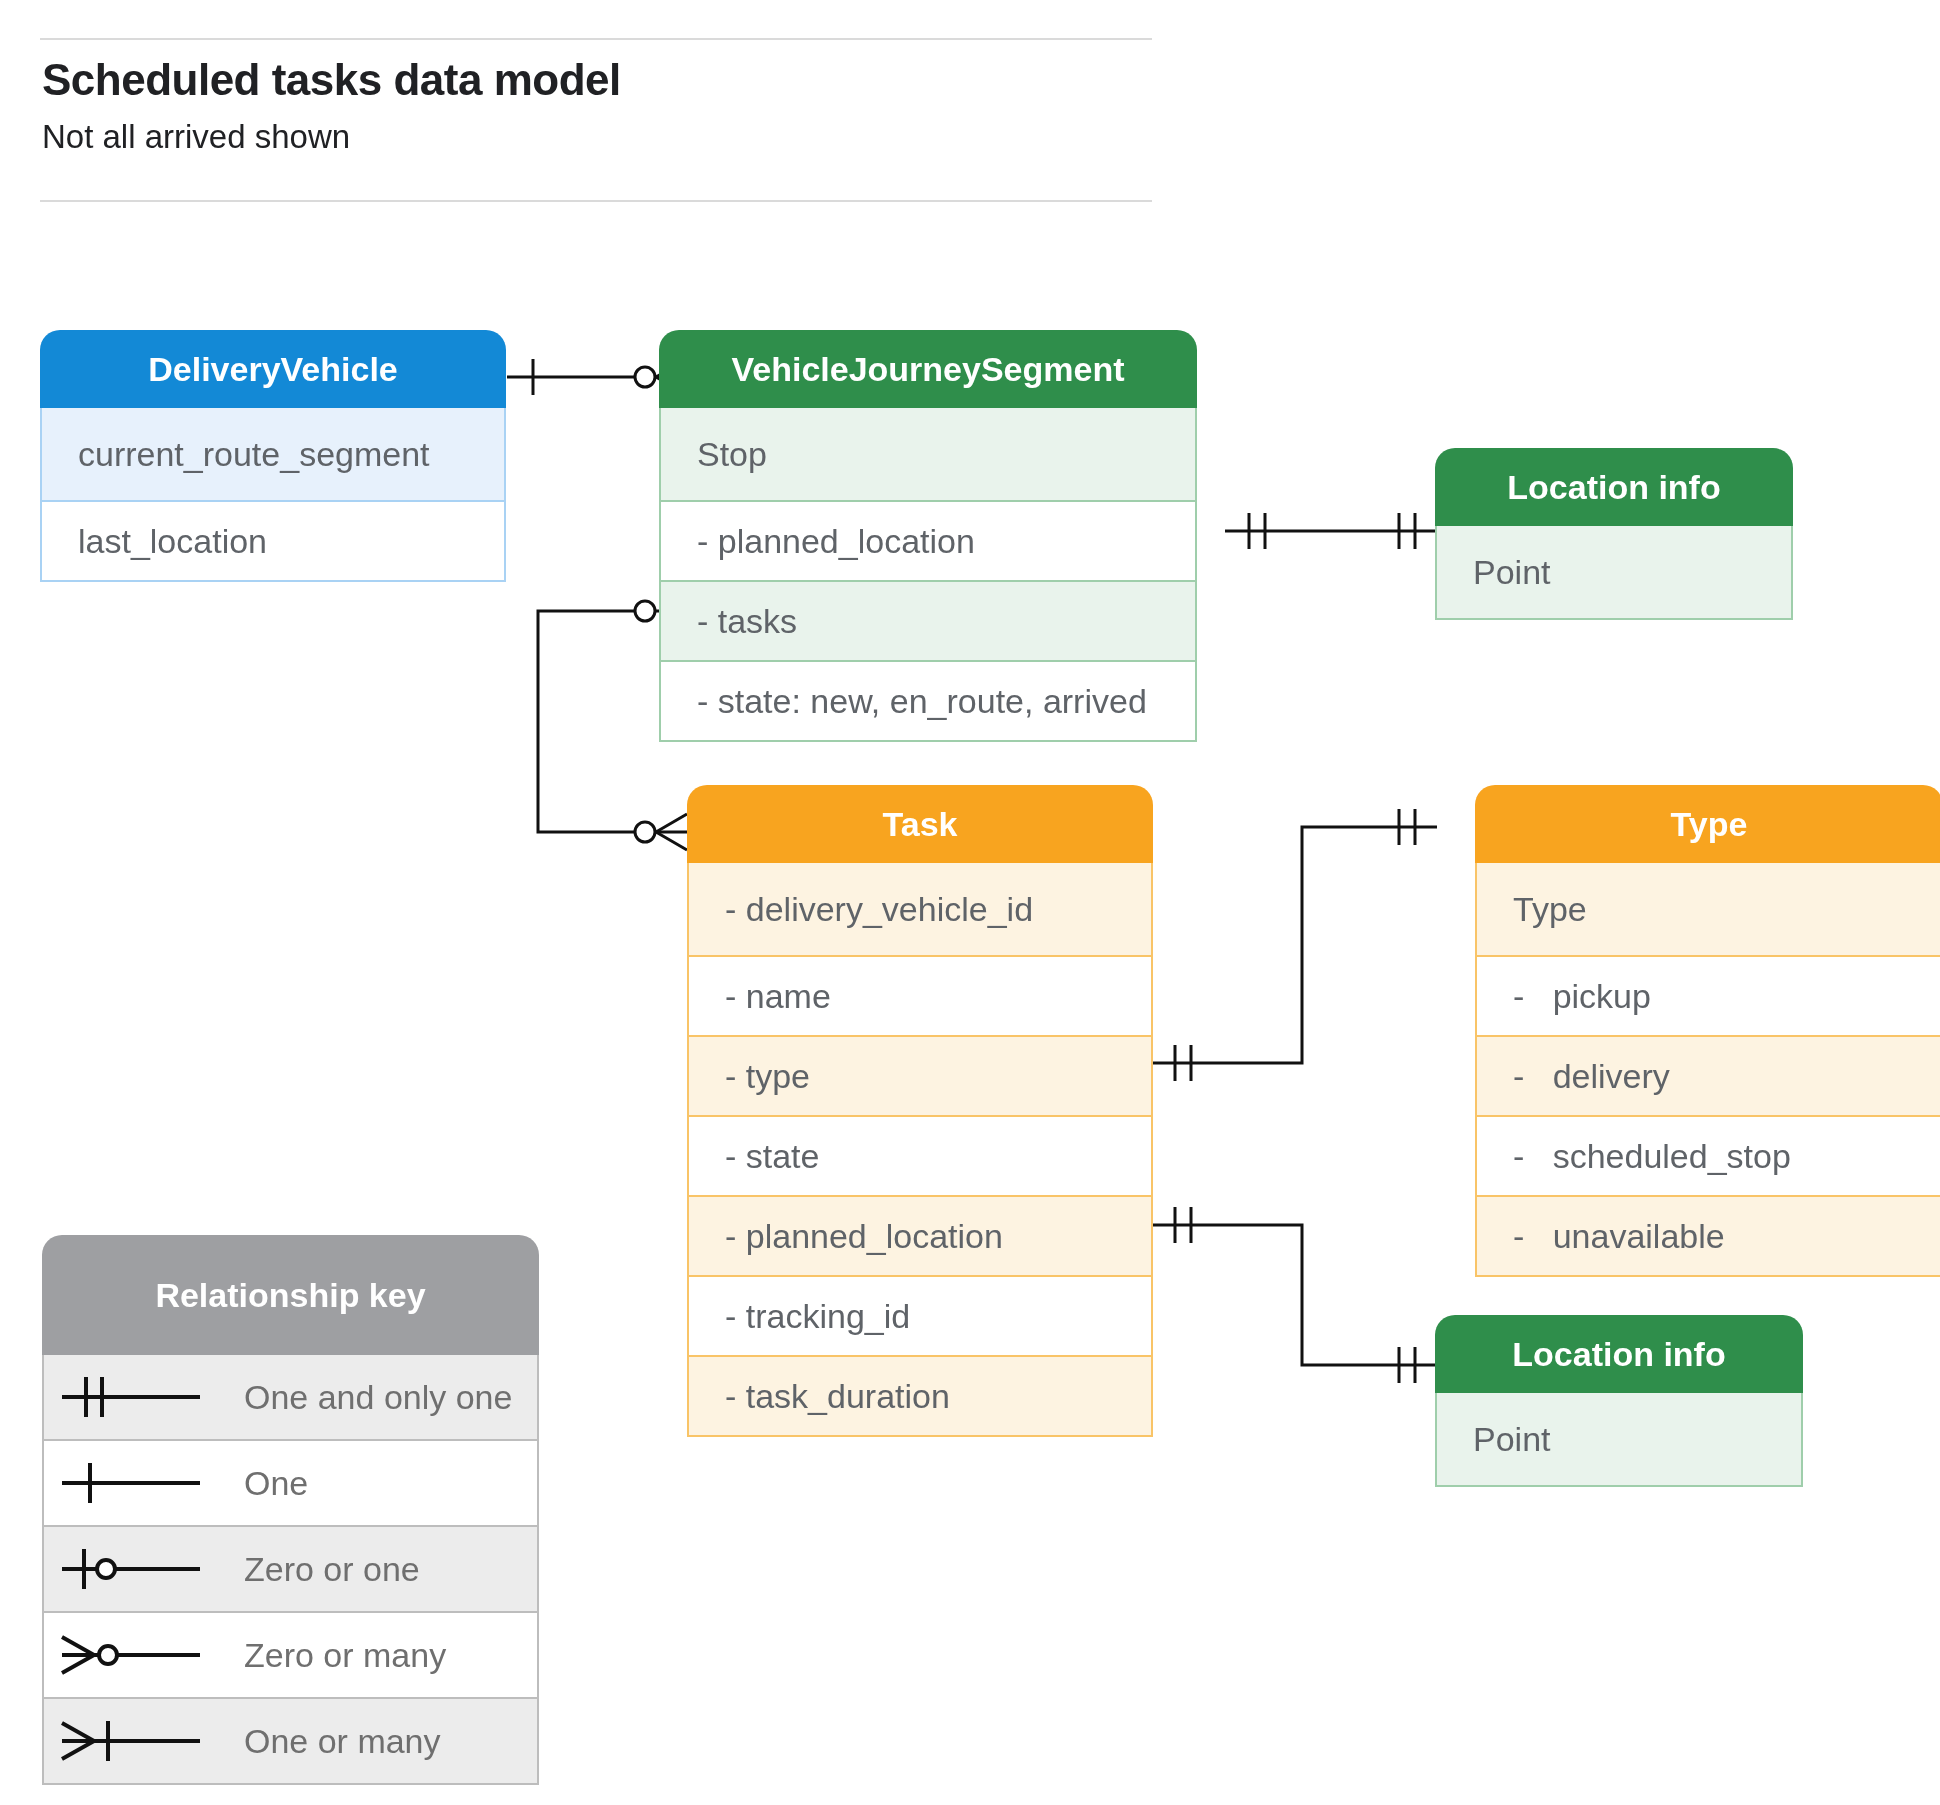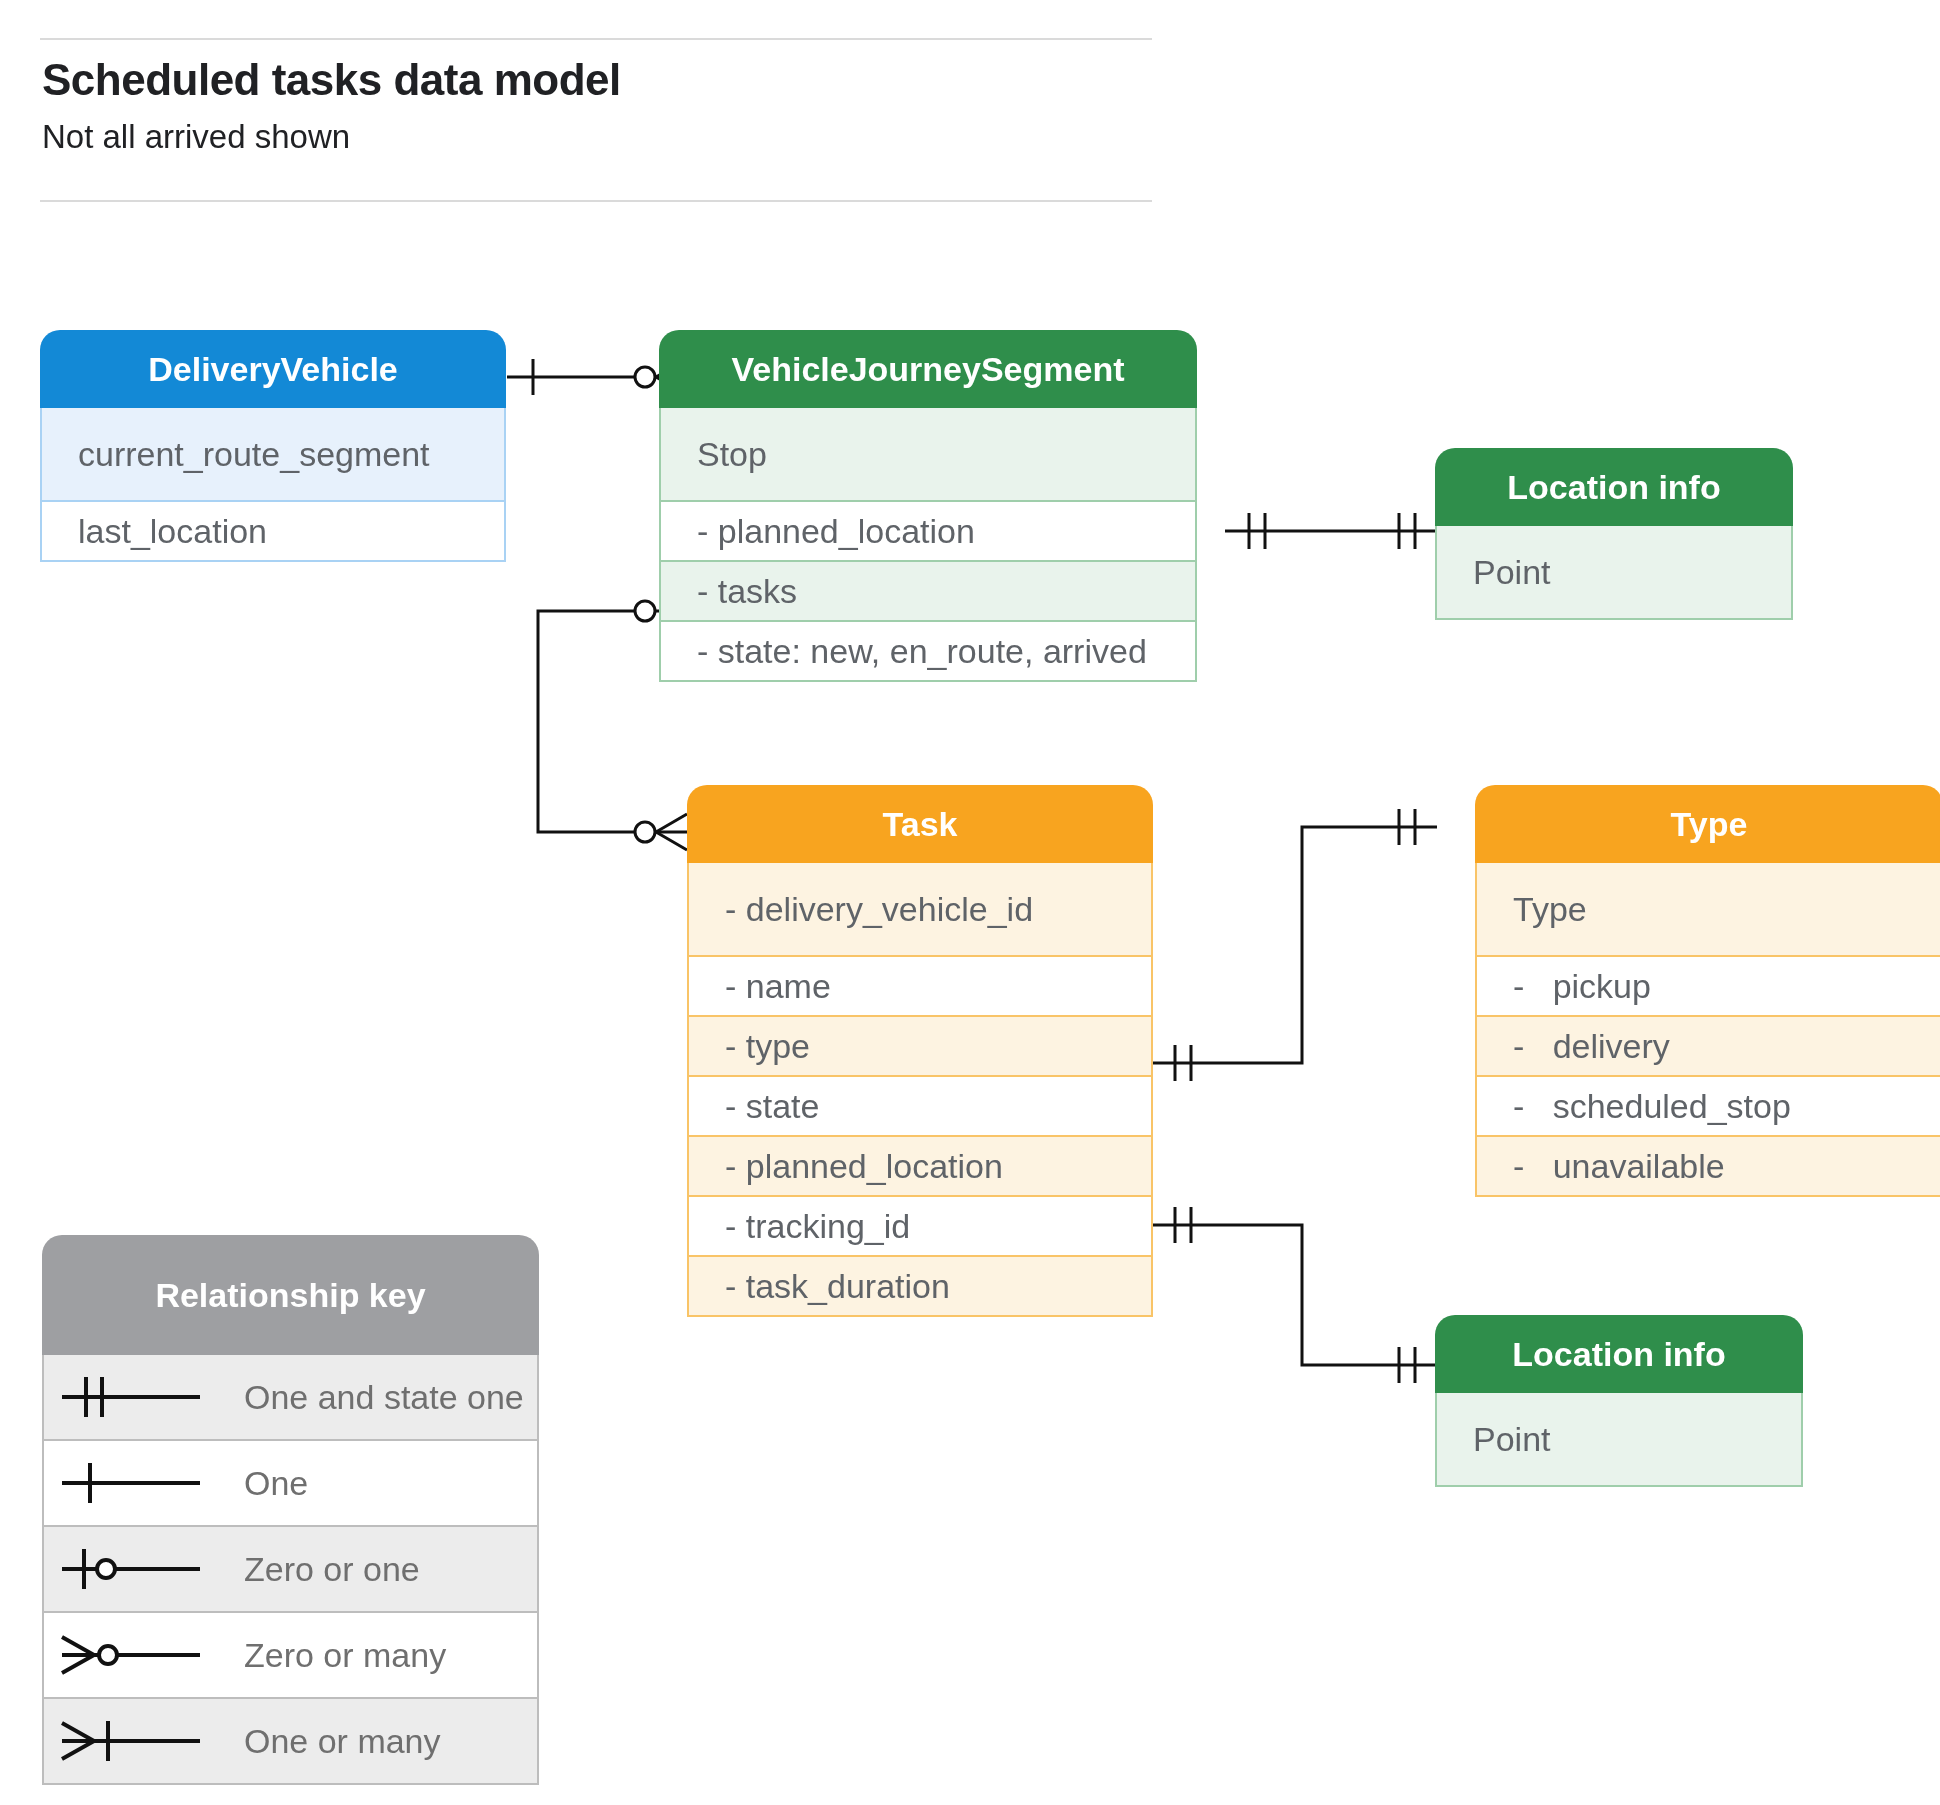--- a/index.html
+++ b/index.html
@@ -19,21 +19,21 @@
   .page-title{position:absolute;left:42px;top:55px;font-size:44px;font-weight:700;color:var(--title-text);letter-spacing:-0.5px;}
   .page-subtitle{position:absolute;left:42px;top:118px;font-size:33px;font-weight:400;color:var(--title-text);}
 
   .tbl{position:absolute;}
   .tbl .hdr{
     height:78px;border-radius:20px 20px 0 0;display:flex;align-items:center;justify-content:center;
     color:#ffffff;font-weight:700;font-size:34px;
   }
   .tbl .rows{border:2px solid var(--bc);border-top:none;background:#ffffff;box-sizing:border-box;}
   .tbl .row{
-    height:60px;box-sizing:border-box;display:flex;align-items:center;
+    height:80px;box-sizing:border-box;display:flex;align-items:center;
     padding-left:36px;font-size:34px;color:var(--row-text);border-top:2px solid var(--bc);
     white-space:pre;
   }
   .tbl .row:first-child{border-top:none;height:92px;}
   .tbl .row:nth-child(odd){background:var(--tint);}
 
   .tbl.blue  {--bc:var(--blue-border); --tint:var(--blue-tint);}
   .tbl.blue .hdr{background:var(--blue);}
   .tbl.green {--bc:var(--green-border);--tint:var(--green-tint);}
   .tbl.green .hdr{background:var(--green);}
@@ -171,21 +171,21 @@
     <div class="hdr">
       <span>Relationship key</span>
     </div>
     <div class="rows">
       <div class="row">
         <svg class="sym" width="150" height="60" viewBox="0 0 150 60">
           <path d="M2,30 H140"></path>
             <path d="M26,10 V50"></path>
             <path d="M42,10 V50"></path>
         </svg>
-        <span class="lbl">One and state one</span>
+        <span class="lbl">One and only one</span>
       </div>
       <div class="row">
         <svg class="sym" width="150" height="60" viewBox="0 0 150 60">
           <path d="M2,30 H140"></path>
             <path d="M30,10 V50"></path>
         </svg>
         <span class="lbl">One</span>
       </div>
       <div class="row">
         <svg class="sym" width="150" height="60" viewBox="0 0 150 60">

